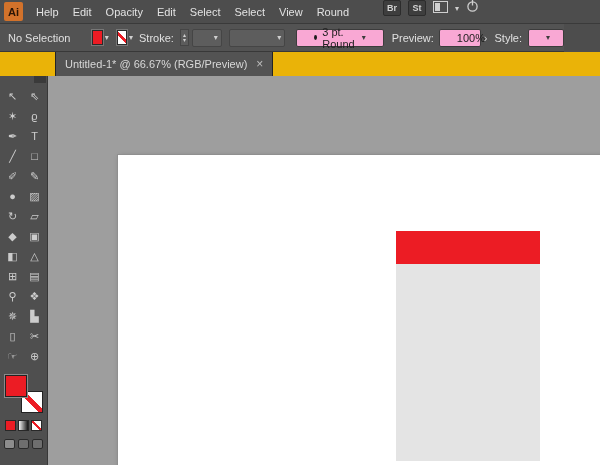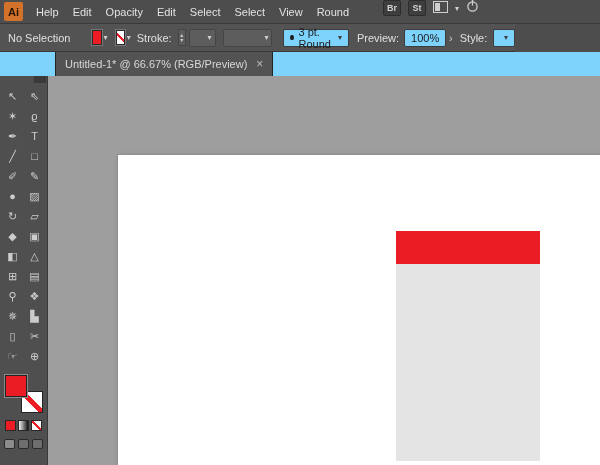--- a/index.html
+++ b/index.html
@@ -16,52 +16,52 @@
   .menu-item { padding:0 7px; font-size:11px; color:#e2e2e2; height:100%;
                display:flex; align-items:center; cursor:default; }
   .menu-right { position:absolute; left:383px; top:0; height:16px;
                 display:flex; align-items:center; gap:7px; }
   .mini-btn { width:18px; height:16px; background:#3e3e3e; border:1px solid #2c2c2c;
               color:#d2d2d2; font-size:9px; font-weight:bold; border-radius:2px;
               display:flex; align-items:center; justify-content:center; }
   .chev { font-size:8px; color:#cfcfcf; }
 
   
-  #controlbar { position:absolute; left:0; top:24px; width:515px; height:28px;
+  #controlbar { position:absolute; left:0; top:24px; width:564px; height:28px;
                 background:#535353; border-bottom:1px solid #383838;
                 display:flex; align-items:center; font-size:11px; color:#e0e0e0; }
   .cb-label { margin:0 4px; white-space:nowrap; }
   #no-selection { margin-left:8px; margin-right:16px; }
   .swatch { width:15px; height:15px; border:1px solid #2a2a2a;
             box-shadow:0 0 0 1px #777; margin-left:6px; }
   .swatch.fill { background:var(--accent_red); }
   .swatch.stroke, .none-style { background:
       linear-gradient(45deg, transparent 42%, var(--accent_red) 42%,
                       var(--accent_red) 58%, transparent 58%), #fff; }
   .sw-chev { font-size:8px; color:#cfcfcf; margin:0 2px 0 2px; }
   .stepper { width:13px; height:17px; margin-left:2px; background:#5c5c5c;
              border:1px solid #454545; display:flex; flex-direction:column;
              align-items:center; justify-content:center; color:#cfcfcf;
              font-size:6px; line-height:5px; }
   .dd { height:18px; background:#5d5d5d; border:1px solid #454545; border-radius:2px;
         display:flex; align-items:center; justify-content:flex-end; padding:0 3px; }
   .dd-small  { width:42px; margin-left:3px; }
   .dd-profile{ width:84px; margin-left:7px; }
-  .field { height:18px; background:#7dd3fc; color:#1d1d1d; border:1px solid #3c3c3c;
-           border-radius:2px; display:flex; align-items:center; padding:0 6px; }
+  .field { height:18px; background:#f9a8d4; color:#1d1d1d; border:1px solid #3c3c3c;
+           border-radius:2px; display:flex; align-items:center; padding:0 17px; }
   .brush-field { width:92px; margin-left:11px; gap:5px; }
   .brush-dot { width:5px; height:5px; border-radius:50%; background:#1d1d1d; }
   .field .fchev { margin-left:auto; font-size:8px; color:#3c3c3c; }
   .opacity-field { width:42px; margin-left:1px; }
   .op-arrow { font-size:11px; color:#d0d0d0; margin:0 3px; }
   .style-dd { width:28px; margin-left:2px; }
 
   
   #tabbar { position:absolute; left:0; top:52px; width:600px; height:24px;
-            background:#7dd3fc; }
+            background:#eab308; }
   #doc-tab { position:absolute; left:55px; top:0; height:24px; background:#535353;
              border-left:1px solid #242424; border-right:1px solid #242424;
              display:flex; align-items:center; padding:0 9px; font-size:11px;
              color:#d8d8d8; white-space:nowrap; }
   .tab-close { margin-left:9px; font-size:12px; color:#bdbdbd; }
 
   
   #toolbar { position:absolute; left:0; top:76px; width:48px; height:389px;
              background:#4f4f4f; border-right:1px solid #383838; }
   .toolbar-notch { position:absolute; top:0; right:1px; width:12px; height:7px;

